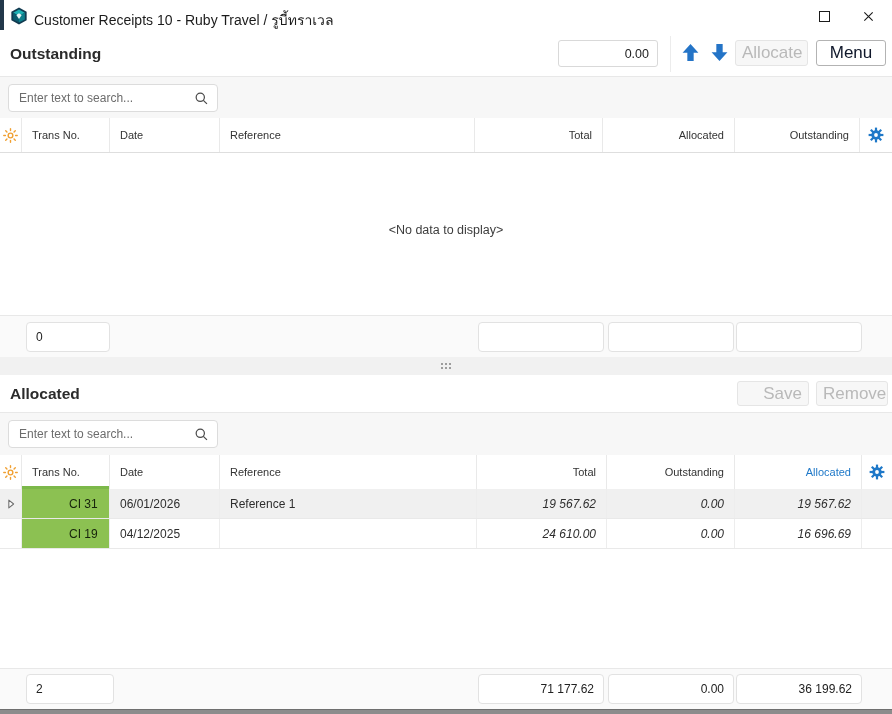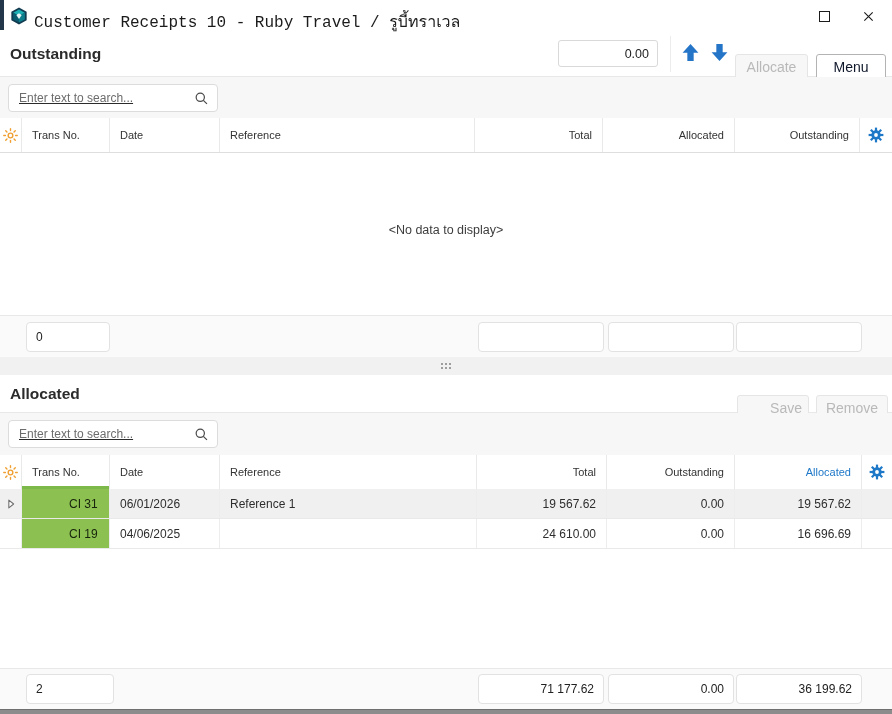--- a/index.html
+++ b/index.html
@@ -5,52 +5,52 @@
   html,body { margin:0; padding:0; background:#e9e9e9; }
   .window {
     position:relative; width:892px; height:714px; background:#fff;
     font-family:"Liberation Sans", sans-serif; overflow:hidden;
     color:#2b2b2b;
   }
   
   .titlebar { position:absolute; top:0; left:0; width:892px; height:32px; background:#fff; }
   .titlebar-edge { position:absolute; left:0; top:0; width:4px; height:30px; background:#22384a; }
   .app-icon { position:absolute; left:10px; top:7px; width:18px; height:18px; }
-  .title-text { position:absolute; left:34px; top:9px; font-size:16px; color:#1b1b1b; white-space:nowrap;font-family:Liberation Mono, monospace; }
+  .title-text { position:absolute; left:34px; top:9px; font-size:14px; color:#1b1b1b; white-space:nowrap; }
   .win-btn { position:absolute; top:0; width:44px; height:32px; display:flex; align-items:center; justify-content:center; background:transparent; border:none; cursor:pointer; }
   .btn-max { right:46px; } .btn-close { right:2px; }
   .max-glyph { width:9px; height:9px; border:1.2px solid #1b1b1b; display:block; }
 
   
   .sec { position:absolute; left:0; width:892px; }
   .sec-hd1 { top:32px; height:44px; border-bottom:1px solid #e8e8e8; background:#fff; }
   .sec-hd2 { top:375px; height:37px; border-bottom:1px solid #e8e8e8; background:#fff; }
   .sec-title { position:absolute; left:10px; top:50%; transform:translateY(-50%); font-size:15.5px; font-weight:bold; color:#2b2b2b; }
 
   .amount-input { position:absolute; left:558px; top:8px; width:100px; height:27px; box-sizing:border-box;
     border:1px solid #d9d9d9; border-radius:3px; text-align:right; padding:0 8px; font-size:12.5px; color:#222;
     font-family:"Liberation Sans", sans-serif; }
   .vdiv { position:absolute; left:670px; top:4px; width:1px; height:36px; background:#ececec; }
   .arrow-btn { position:absolute; top:6px; width:26px; height:28px; background:transparent; border:none; padding:0; cursor:pointer; display:flex; align-items:center; justify-content:center; }
   .arrow-up { left:677px; } .arrow-down { left:706px; }
 
-  .btn { position:absolute; box-sizing:border-box; height:26px; border-radius:3px; font-size:14px;
-    font-family:"Liberation Sans", sans-serif; cursor:pointer;margin-top:14px; }
+  .btn { position:absolute; box-sizing:border-box; height:26px; border-radius:3px; font-size:17px;
+    font-family:"Liberation Sans", sans-serif; cursor:pointer; }
   .btn-disabled { background:#f7f7f7; border:1px solid #e5e5e5; color:#b9b9b9; cursor:default; }
   .btn-normal { background:#fff; border:1px solid #b3b3b3; color:#0f172a; }
   .btn-allocate { left:735px; top:8px; width:73px; }
   .btn-menu { left:816px; top:8px; width:70px; }
   .btn-save { left:737px; top:6px; width:72px; height:25px;text-align:right; }
   .btn-remove { left:816px; top:6px; width:72px; height:25px; }
 
   
   .toolbar { background:#f7f7f7; }
   .tb1 { top:77px; height:41px; } .tb2 { top:413px; height:42px; }
   .search-box { position:absolute; left:8px; top:7px; width:210px; height:28px; box-sizing:border-box;
-    background:#fff; border:1px solid #dcdcdc; border-radius:4px; display:flex; align-items:center;text-decoration:underline; }
+    background:#fff; border:1px solid #dcdcdc; border-radius:4px; display:flex; align-items:center; }
   .search-box input { flex:1; border:none; outline:none; background:transparent; padding:0 0 0 10px;
     font-size:12px; color:#333; font-family:"Liberation Sans", sans-serif; }
   .search-box input::placeholder { color:#6c6c6c; }
   .search-glyph { margin-right:8px; display:flex; }
 
   
   .grid-head { display:grid; background:#fff; border-bottom:1px solid #dedede; font-size:11px; color:#333; }
   .g1cols { grid-template-columns:22px 88px 110px 255px 128px 132px 125px 32px; }
   .g2cols { grid-template-columns:22px 88px 110px 257px 130px 128px 127px 30px; }
   .gh { display:flex; align-items:center; padding:0 10px; border-right:1px solid #e9e9e9; box-sizing:border-box; overflow:hidden; white-space:nowrap; }
@@ -62,21 +62,21 @@
   .grid1-head { position:absolute; top:118px; left:0; width:892px; height:34px; }
   .grid2-head { position:absolute; top:455px; left:0; width:892px; height:34px; }
 
   .grid1-body { position:absolute; top:153px; left:0; width:892px; height:162px; background:#fff; display:flex; align-items:flex-start; justify-content:center; }
   .empty-msg { margin-top:70px; font-size:12.5px; color:#3d3d3d; }
 
   .grid-row { display:grid; height:30px; border-bottom:1px solid #e9e9e9; box-sizing:border-box; background:#fff; font-size:12px; color:#2e2e2e; }
   .row-selected { background:#f0f0f0; }
   .gc { display:flex; align-items:center; padding:0 10px; border-right:1px solid #ededed; box-sizing:border-box; overflow:hidden; white-space:nowrap; }
   .gc:last-child { border-right:none; }
-  .gc.num { justify-content:flex-end; }
+  .gc.num { justify-content:flex-end;font-style:italic; }
   .gc.indicator { padding:0; justify-content:center; }
   .gc.green { background:#8cc152; color:#17230c;padding-left:47px; }
   .grid2-rows { position:absolute; top:489px; left:0; width:892px; }
 
   
   .grid-footer { background:#fafafa; border-top:1px solid #e8e8e8; }
   .gf1 { top:315px; height:42px; } .gf2 { top:668px; height:41px; }
   .fbox { position:absolute; box-sizing:border-box; height:30px; background:#fff; border:1px solid #e2e2e2;
     border-radius:4px; display:flex; align-items:center; font-size:12px; color:#222; }
   .fbox.left { justify-content:flex-start; padding-left:9px; }
@@ -275,21 +275,21 @@
       <div class="gc">06/01/2026</div>
       <div class="gc">Reference 1</div>
       <div class="gc num">19 567.62</div>
       <div class="gc num">0.00</div>
       <div class="gc num">19 567.62</div>
       <div class="gc"></div>
     </div>
     <div class="grid-row g2cols">
       <div class="gc indicator"></div>
       <div class="gc green">CI 19</div>
-      <div class="gc">04/06/2025</div>
+      <div class="gc">04/12/2025</div>
       <div class="gc"></div>
       <div class="gc num">24 610.00</div>
       <div class="gc num">0.00</div>
       <div class="gc num">16 696.69</div>
       <div class="gc"></div>
     </div>
   </div>
 
   <div class="sec grid-footer gf2">
     <div class="fbox left count2">2</div>

